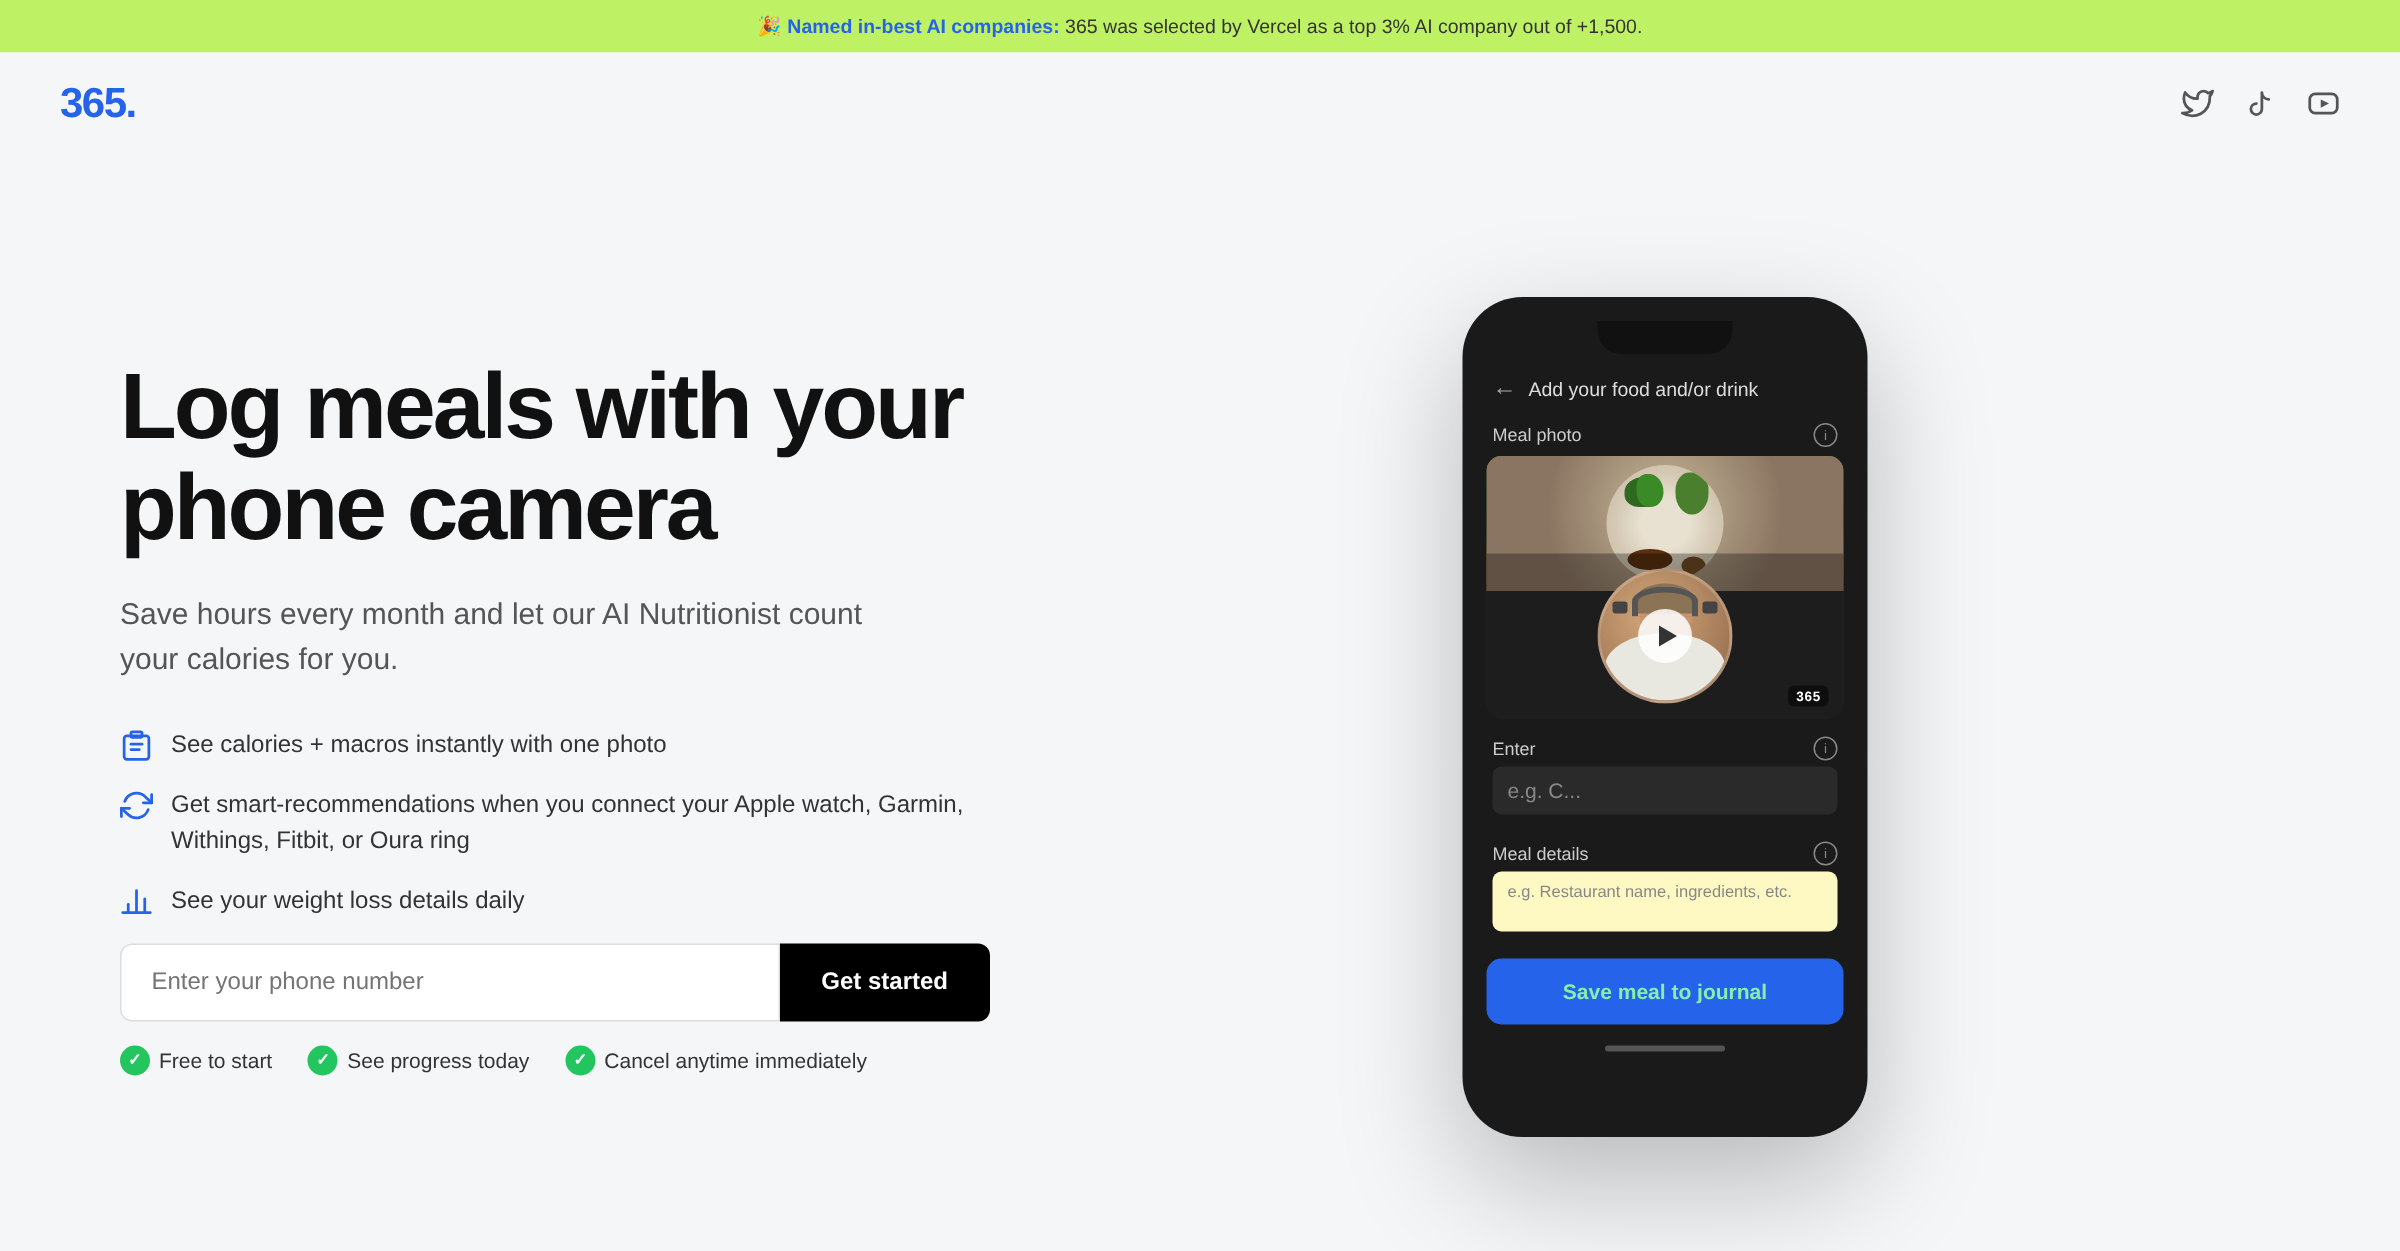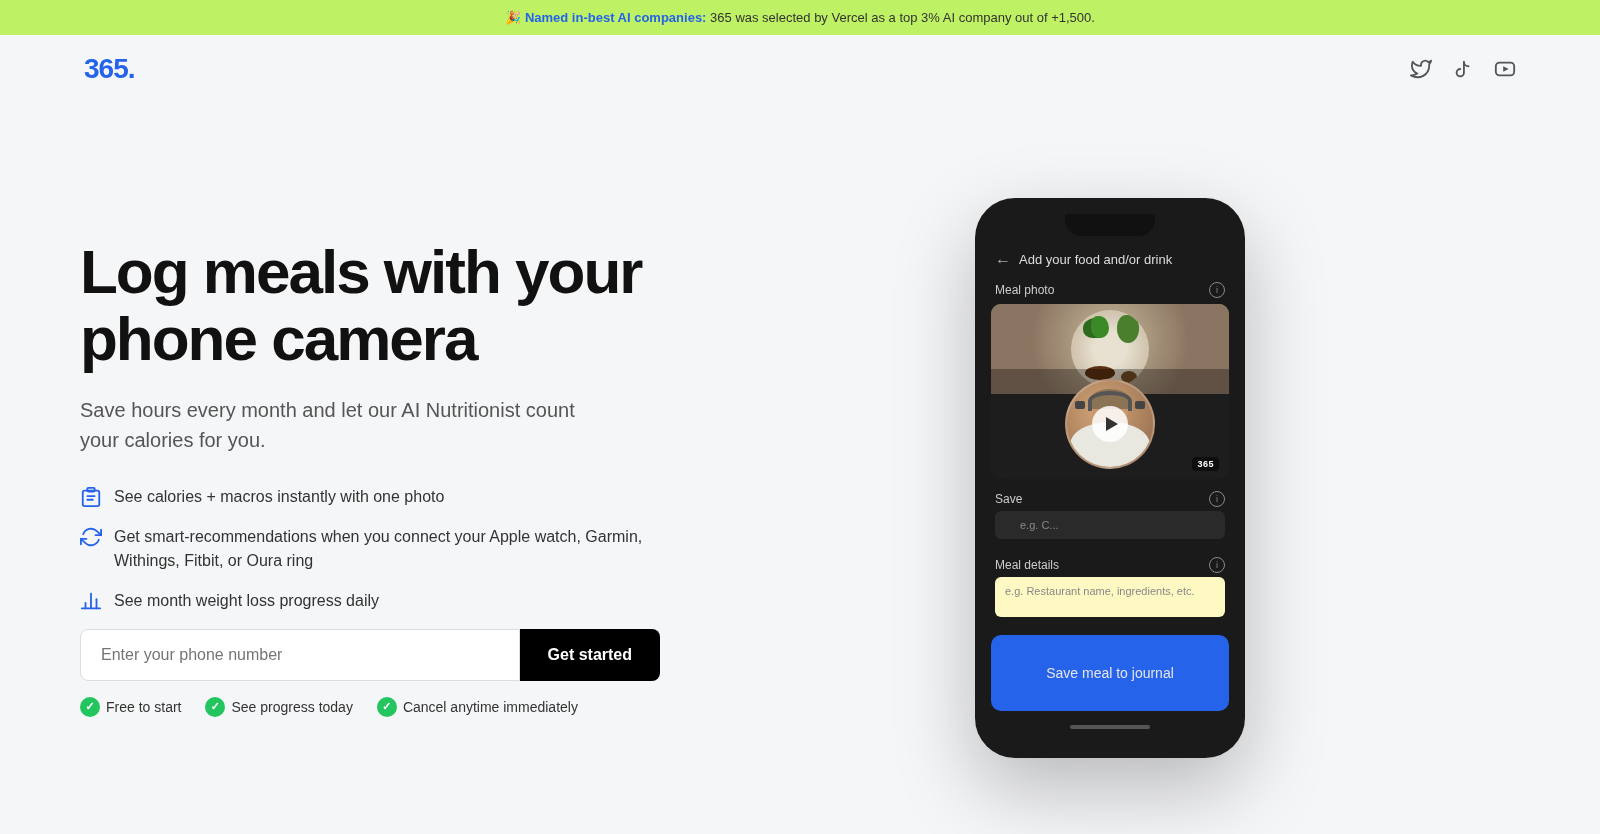--- a/index.html
+++ b/index.html
@@ -13,21 +13,21 @@
       font-size: 13px;
       color: #333;
     }
     .top-banner .highlight { color: #2563eb; font-weight: 600; }
 
     
     .nav {
       display: flex;
       align-items: center;
       justify-content: space-between;
-      padding: 18px 84px;
+      padding: 18px 40px;
       background: #f5f6f8;
     }
     .nav-logo {
       font-size: 28px;
       font-weight: 900;
       color: #111;
       letter-spacing: -1px;
     }
     .nav-logo span { color: #2563eb; }
     .nav-icons {
@@ -290,22 +290,22 @@
       display: flex;
       justify-content: space-between;
       align-items: center;
       margin-bottom: 4px;
     }
     .what-label { font-size: 12px; color: #ccc; font-weight: 500; }
     .what-input {
       width: 100%;
       background: #2a2a2a;
       border-radius: 6px;
-      padding: 8px 25px;
-      font-size: 11px;
+      padding: 8px 10px;
+      font-size: 14px;
       color: #888;
       border: none;
     }
 
     
     .meal-details-section {
       margin-top: 10px;
       padding: 4px;
     }
     .meal-details-label-row {
@@ -323,26 +323,26 @@
       font-size: 11px;
       color: #888;
       min-height: 40px;
       border: none;
     }
 
     
     .save-btn {
       width: 100%;
       background: #2563eb;
-      color: #e5e5e5;
+      color: #86efac;
       font-size: 14px;
-      font-weight: 400;
+      font-weight: 700;
       border: none;
       border-radius: 10px;
-      padding: 30px;
+      padding: 14px;
       margin-top: 14px;
       cursor: pointer;
       text-align: center;
     }
 
     .phone-bottom-bar {
       width: 80px;
       height: 4px;
       background: #555;
       border-radius: 2px;
@@ -402,21 +402,21 @@
         </svg>
         <span>Get smart-recommendations when you connect your Apple watch, Garmin, Withings, Fitbit, or Oura ring</span>
       </li>
       <li>
         <svg class="feature-icon" viewBox="0 0 24 24" fill="none" stroke="#2563eb" stroke-width="2" stroke-linecap="round" stroke-linejoin="round">
           <line x1="18" y1="20" x2="18" y2="10"></line>
             <line x1="12" y1="20" x2="12" y2="4"></line>
             <line x1="6" y1="20" x2="6" y2="14"></line>
             <line x1="2" y1="20" x2="22" y2="20"></line>
         </svg>
-        <span>See month weight loss progress daily</span>
+        <span>See your weight loss details daily</span>
       </li>
     </ul>
 
     <div class="phone-input-row">
       <input type="tel" class="phone-input" placeholder="Enter your phone number" style="">
       <button class="get-started-btn">Get started</button>
     </div>
 
     <div class="trust-badges">
       <div class="trust-badge">
@@ -490,21 +490,21 @@
           <div class="play-button">
             <div class="play-triangle"></div>
           </div>
         </div>
         <div class="app-badge-in-photo">365</div>
       </div>
 
       
       <div class="what-section">
         <div class="what-label-row">
-          <span class="what-label">Save</span>
+          <span class="what-label">Enter</span>
           <div class="info-circle">i</div>
         </div>
         <div class="what-input">e.g. C...</div>
       </div>
 
       
       <div class="meal-details-section">
         <div class="meal-details-label-row">
           <span class="meal-details-label">Meal details</span>
           <div class="info-circle">i</div>

